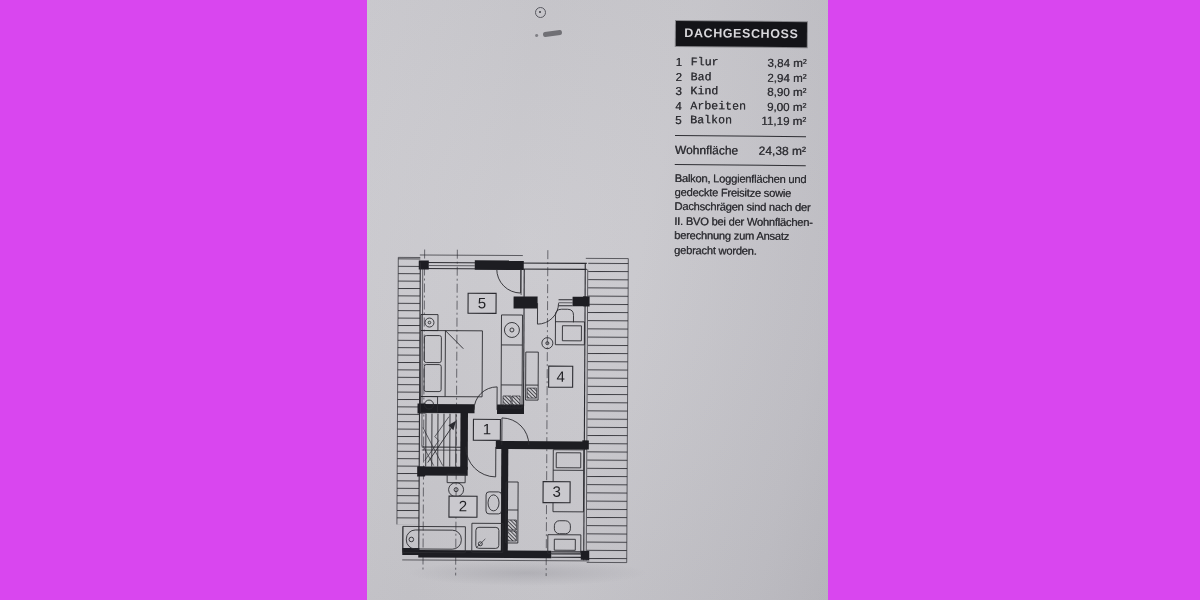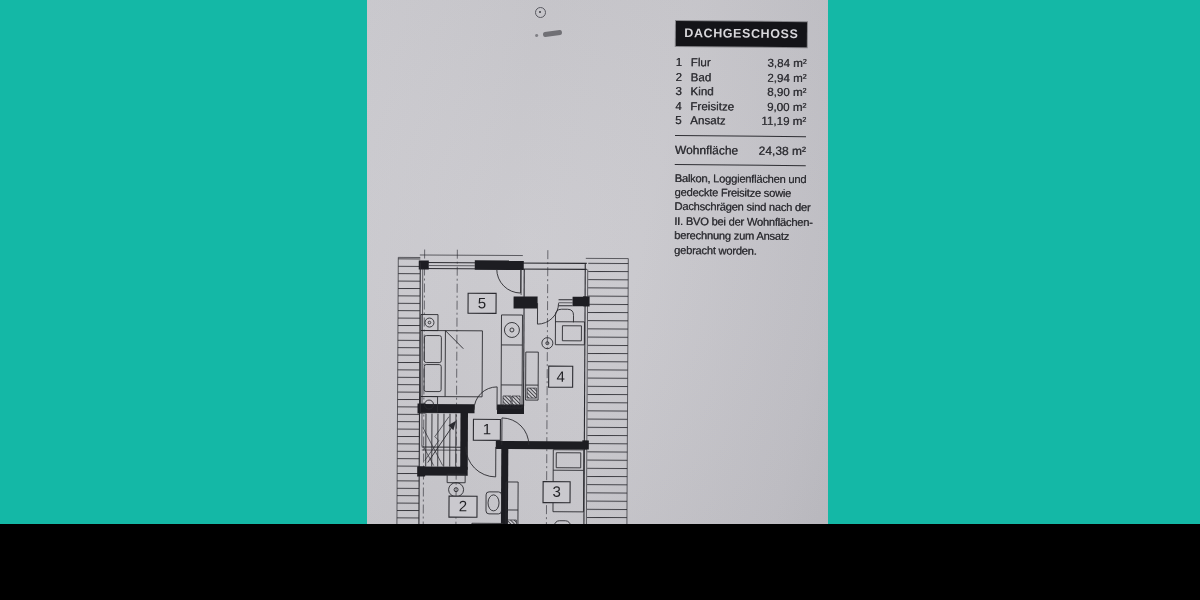--- a/index.html
+++ b/index.html
@@ -1,16 +1,16 @@
 <!DOCTYPE html>
 <html><head>
 <meta charset="utf-8">
 <style>
   html,body{margin:0;padding:0;background:#000;}
-  #stage{position:relative;width:1200px;height:524px;background:#14b8a6;overflow:hidden;
+  #stage{position:relative;width:1200px;height:600px;background:#d946ef;overflow:hidden;
          font-family:"Liberation Sans",sans-serif;}
   
   #paper{position:absolute;left:367px;top:0;width:461px;height:600px;
          background:
            radial-gradient(120% 90% at 35% 40%, rgba(255,255,255,.07), rgba(0,0,0,.05)),
            linear-gradient(103deg,#cdccd1 0%,#c8c7cc 30%,#cac9ce 55%,#c2c1c7 88%,#bdbcc2 100%);}
   
   .punch-circle{position:absolute;left:168px;top:7px;width:9px;height:9px;border:1px solid #585860;
                 border-radius:50%;}
   .punch-dot{position:absolute;left:172px;top:11px;width:2px;height:2px;background:#3c3c44;border-radius:50%;}
@@ -24,21 +24,21 @@
   
   #legend{position:absolute;left:309px;top:21px;width:131px;color:#2e2e33;
           transform:rotate(.5deg);transform-origin:top left;
           text-shadow:.35px 0 0 rgba(46,46,51,.8);}
   #legend .hdr{height:25px;line-height:25px;background:#141418;color:#d8d7db;
           font-size:12.5px;font-weight:bold;text-align:center;letter-spacing:.6px;
           text-shadow:none;box-shadow:0 0 0 1px rgba(20,20,24,.35);}
   #legend .rooms{margin-top:9px;}
   #legend .rrow{display:flex;height:14.5px;line-height:14.5px;font-size:11.6px;}
   #legend .rrow .num{width:15px;}
-  #legend .rrow .nm{flex:1;}
+  #legend .rrow .nm{flex:1;font-family:Liberation Mono, monospace;}
   #legend .rrow .ar{margin-left:auto;}
   #legend .rule{border:none;border-top:1.6px solid #2e2e33;margin:7px 0 0 0;}
   #legend .total{display:flex;font-size:12px;height:14px;line-height:14px;margin-top:7px;}
   #legend .total .ar{margin-left:auto;}
   #legend .rule2{border:none;border-top:1.6px solid #2e2e33;margin:7px 0 0 0;}
   #legend .notes{margin-top:6px;font-size:11.2px;line-height:14.4px;letter-spacing:-.25px;
                  white-space:nowrap;}
 
   
   #planwrap{position:absolute;left:28px;top:248px;width:240px;height:328px;
@@ -76,26 +76,26 @@
           <span class="nm">Bad</span>
           <span class="ar">2,94 m²</span>
         </div>
         <div class="rrow">
           <span class="num">3</span>
           <span class="nm">Kind</span>
           <span class="ar">8,90 m²</span>
         </div>
         <div class="rrow">
           <span class="num">4</span>
-          <span class="nm">Freisitze</span>
+          <span class="nm">Arbeiten</span>
           <span class="ar">9,00 m²</span>
         </div>
         <div class="rrow">
           <span class="num">5</span>
-          <span class="nm">Ansatz</span>
+          <span class="nm">Balkon</span>
           <span class="ar">11,19 m²</span>
         </div>
       </div>
 
       <hr class="rule">
       <div class="total">
         <span>Wohnfläche</span>
         <span class="ar">24,38 m²</span>
       </div>
       <hr class="rule2">

